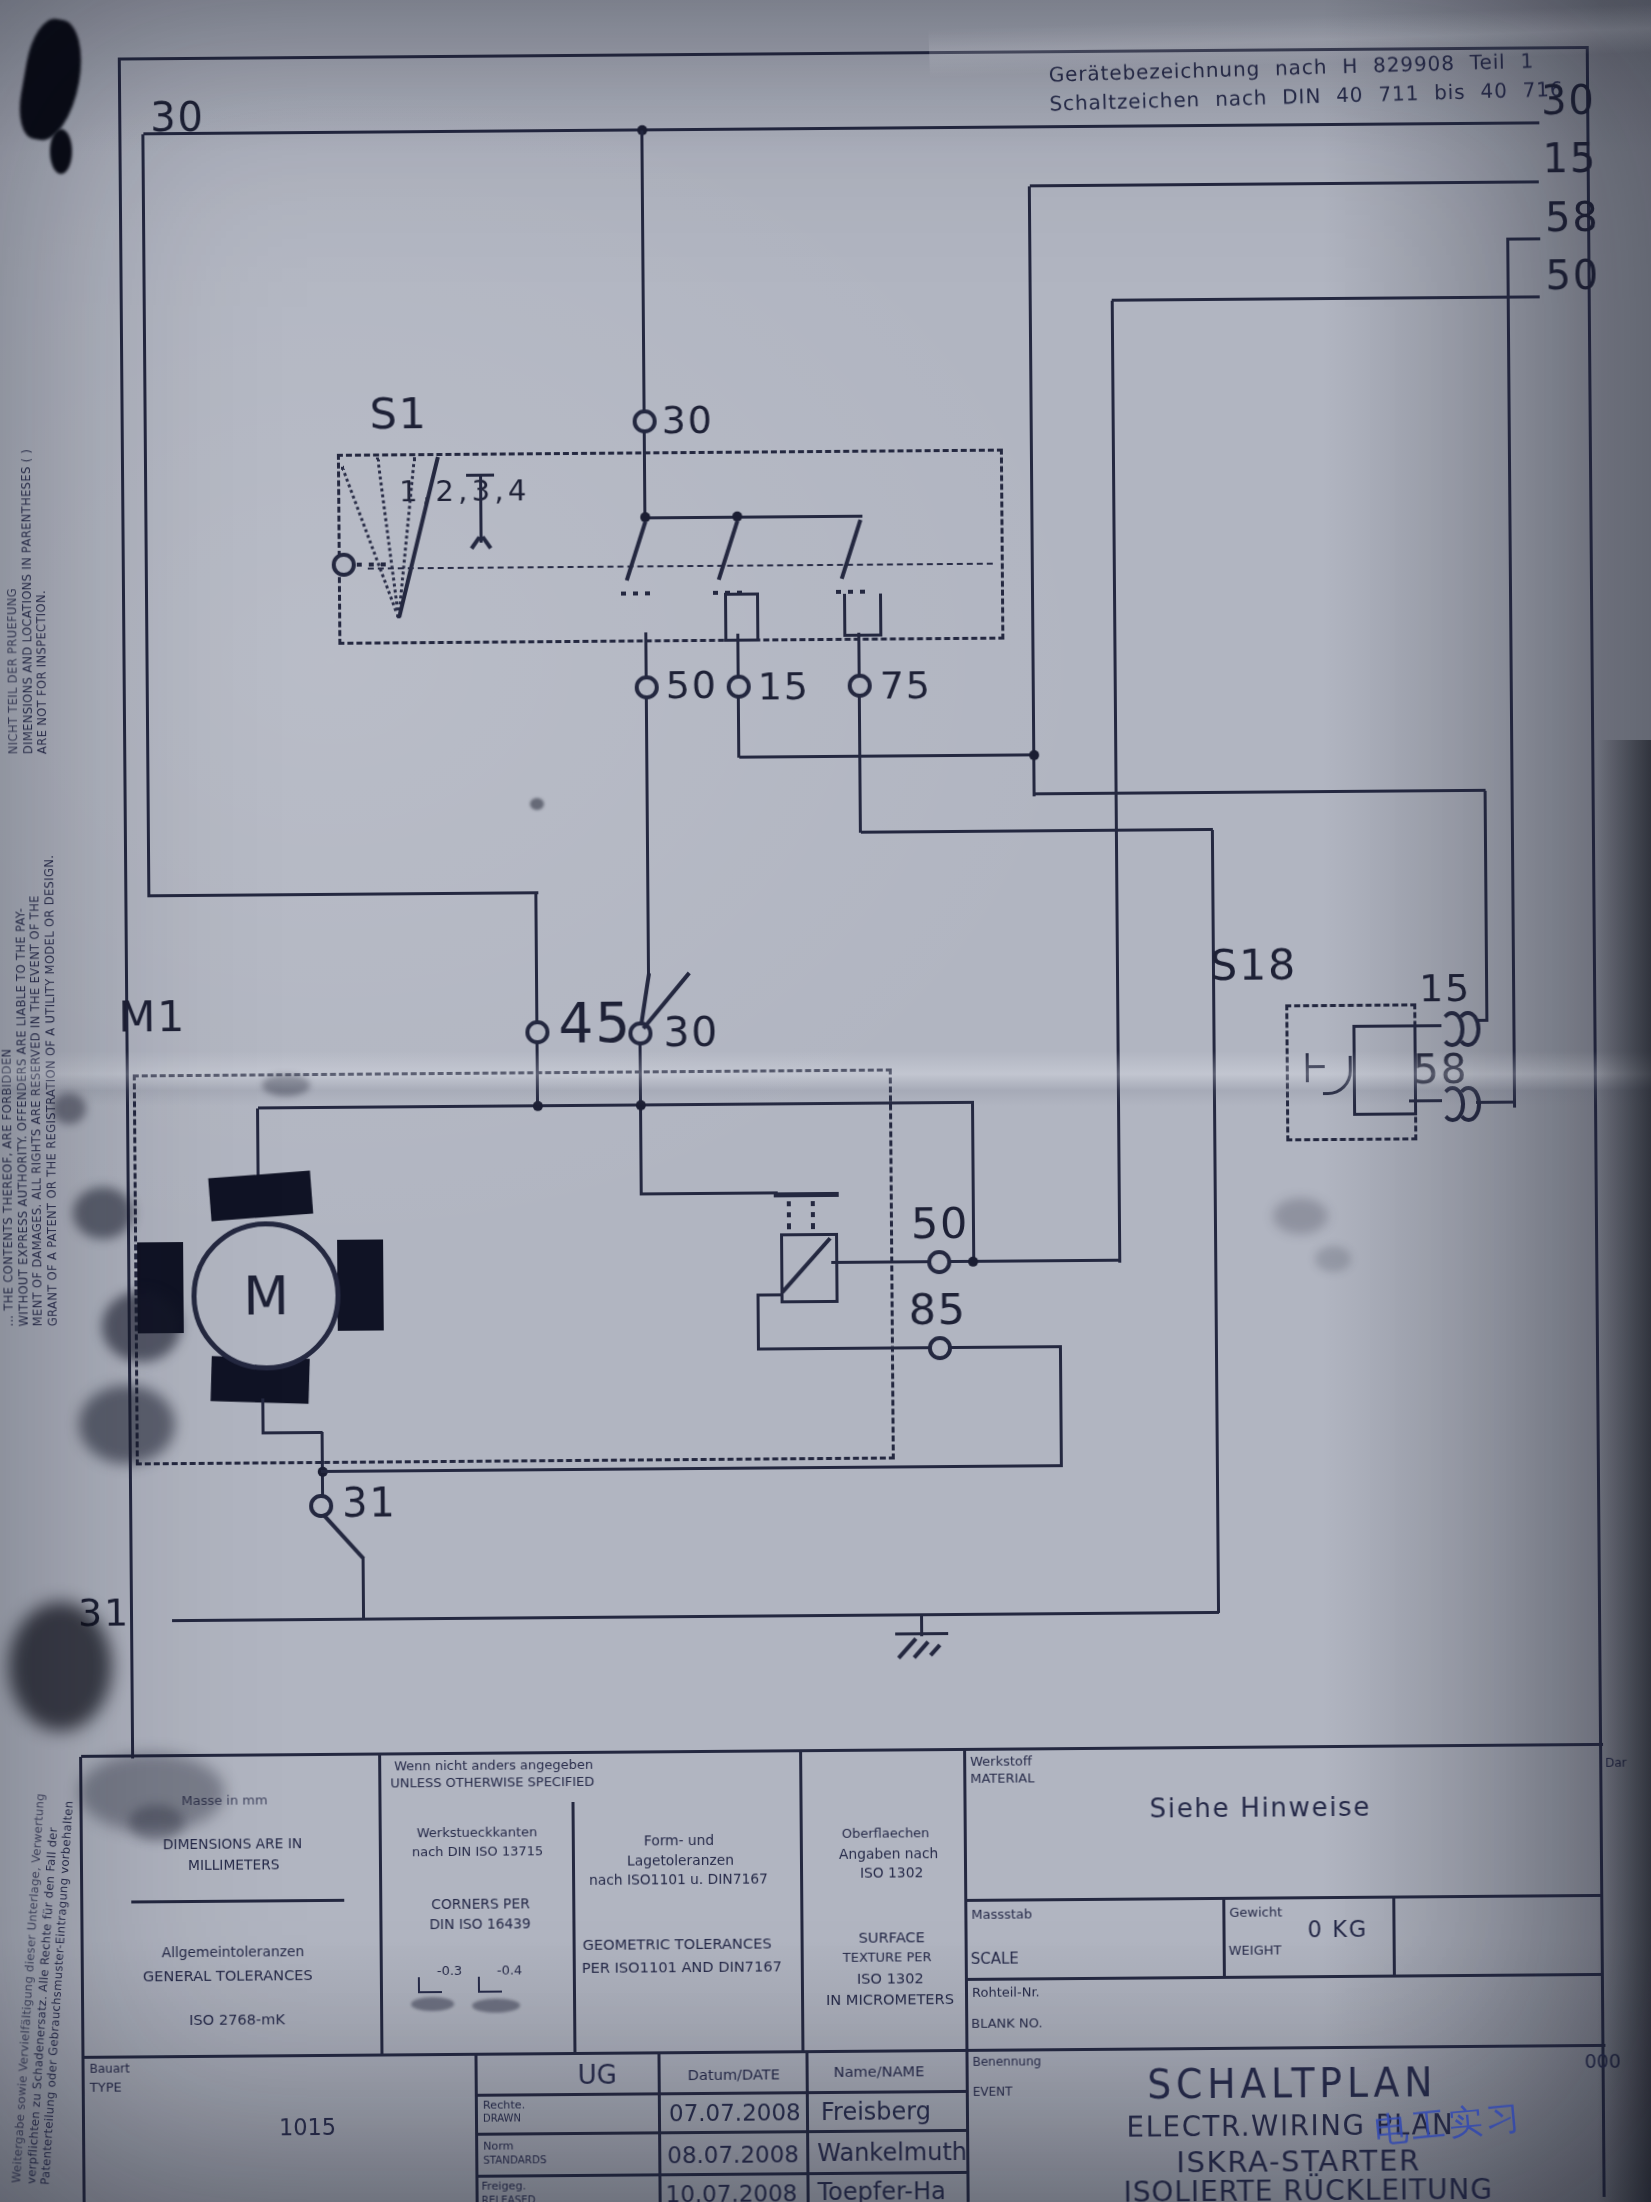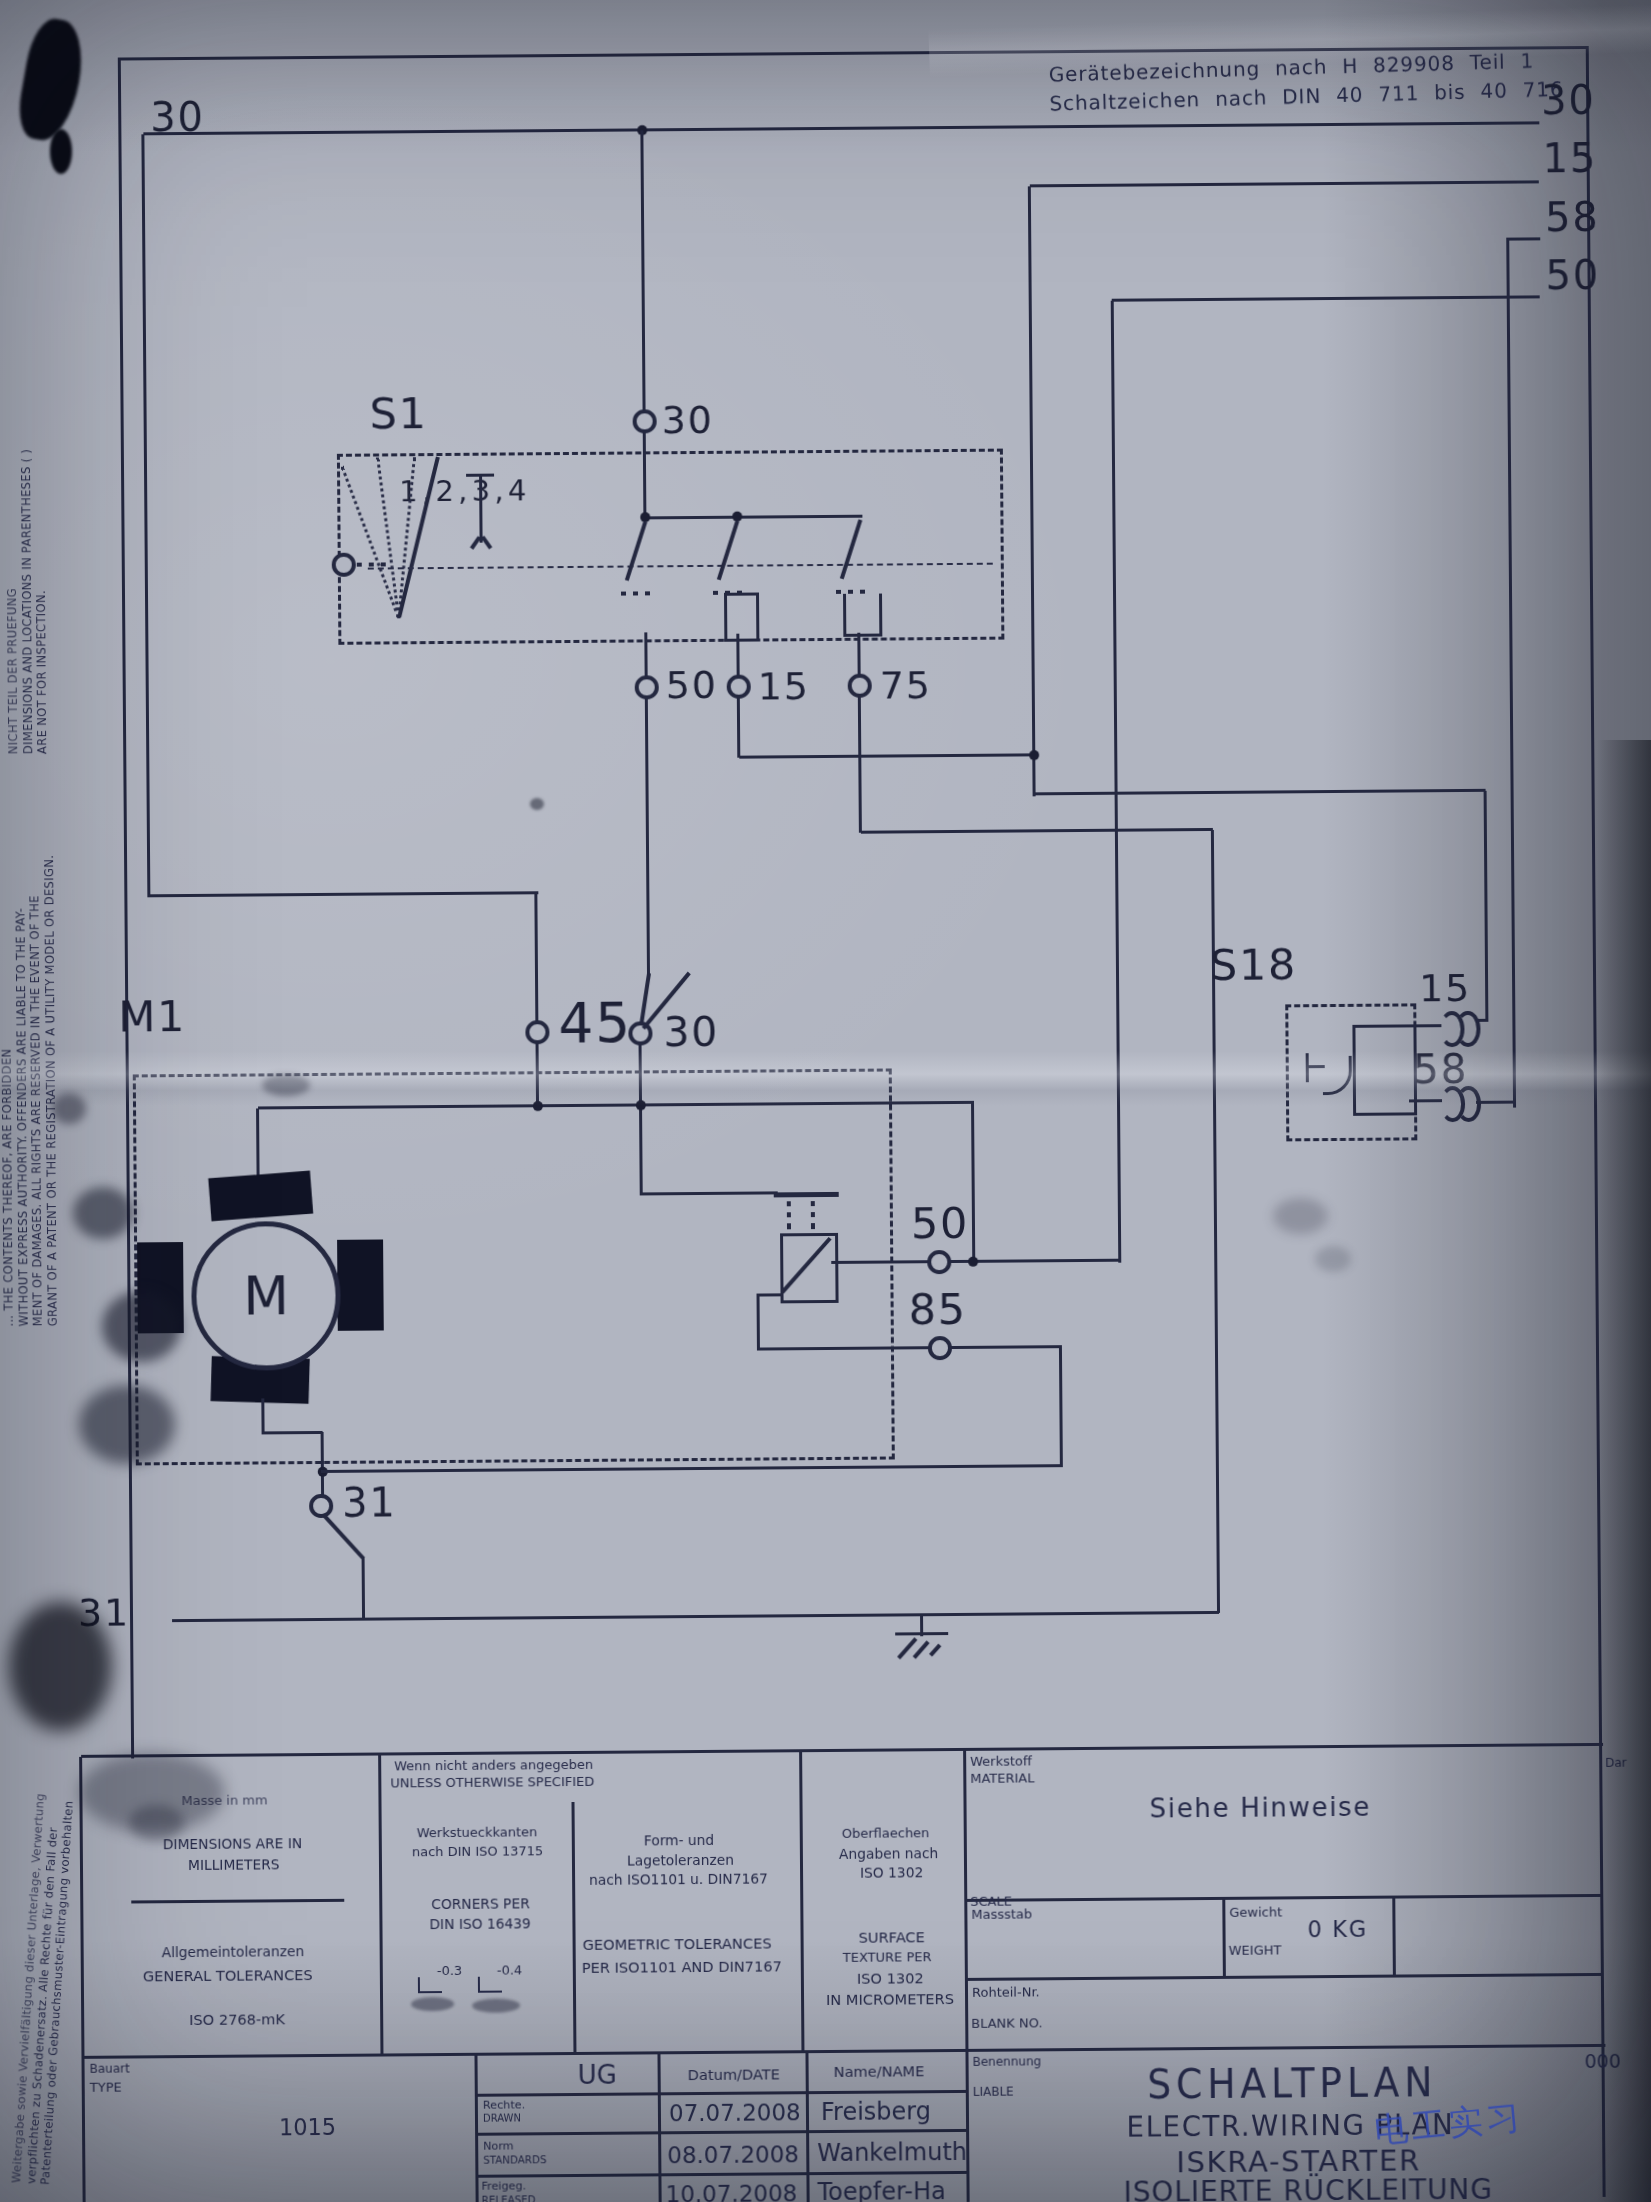--- a/index.html
+++ b/index.html
@@ -259,21 +259,21 @@
       <div class="t" style="left:854px;top:1865px;font-size:13.8px">ISO 1302</div>
       <div class="t" style="left:852px;top:1929px;font-size:14.6px">SURFACE</div>
       <div class="t" style="left:836px;top:1950px;font-size:13px">TEXTURE PER</div>
       <div class="t" style="left:850px;top:1970px;font-size:14.6px">ISO 1302</div>
       <div class="t" style="left:819px;top:1991px;font-size:14.6px">IN MICROMETERS</div>
 
       <div class="t" style="left:965px;top:1755px;font-size:13px">Werkstoff</div>
       <div class="t" style="left:965px;top:1772px;font-size:13px">MATERIAL</div>
       <div class="t" style="left:1144px;top:1796px;font-size:26px;letter-spacing:1.7px">Siehe Hinweise</div>
       <div class="t" style="left:965px;top:1908px;font-size:13px">Massstab</div>
-      <div class="t" style="left:964px;top:1895px;font-size:13px">SCALE</div>
+      <div class="t" style="left:964px;top:1951px;font-size:15px">SCALE</div>
       <div class="t" style="left:1223px;top:1908px;font-size:13px">Gewicht</div>
       <div class="t" style="left:1222px;top:1946px;font-size:13px">WEIGHT</div>
       <div class="t" style="left:1301px;top:1920px;font-size:22.4px;letter-spacing:1.7px">0 KG</div>
       <div class="t" style="left:965px;top:1986px;font-size:13px">Rohteil-Nr.</div>
       <div class="t" style="left:964px;top:2017px;font-size:13px">BLANK NO.</div>
 
       <div class="t" style="left:82px;top:2056px;font-size:12px">Bauart</div>
       <div class="t" style="left:82px;top:2074px;font-size:13px">TYPE</div>
       <div class="t" style="left:271px;top:2110px;font-size:22.4px">1015</div>
 
@@ -288,21 +288,21 @@
       <div class="t" style="left:475px;top:2137px;font-size:11.2px">Norm</div>
       <div class="t" style="left:475px;top:2151px;font-size:10.3px">STANDARDS</div>
       <div class="t" style="left:659px;top:2141px;font-size:23px">08.07.2008</div>
       <div class="t" style="left:809px;top:2139px;font-size:24px">Wankelmuth</div>
       <div class="t" style="left:473px;top:2177px;font-size:11.2px">Freigeg.</div>
       <div class="t" style="left:473px;top:2191px;font-size:10.3px">RELEASED</div>
       <div class="t" style="left:657px;top:2180px;font-size:23px">10.07.2008</div>
       <div class="t" style="left:809px;top:2178px;font-size:24px">Toepfer-Ha</div>
 
       <div class="t" style="left:965px;top:2056px;font-size:12px">Benennung</div>
-      <div class="t" style="left:965px;top:2086px;font-size:12px">LIABLE</div>
+      <div class="t" style="left:965px;top:2086px;font-size:12px">EVENT</div>
       <div class="t" style="left:1127px;top:2063px;font-size:41px;letter-spacing:5.2px;transform:scaleX(.92)">SCHALTPLAN</div>
       <div class="t" style="left:1110px;top:2112px;font-size:29px;letter-spacing:1.7px;transform:scaleX(.95)">ELECTR.WIRING PLAN</div>
       <div class="t" style="left:1168px;top:2148px;font-size:29px;letter-spacing:1.7px">ISKRA-STARTER</div>
       <div class="t" style="left:1115px;top:2178px;font-size:28px;letter-spacing:0.9px">ISOLIERTE RÜCKLEITUNG</div>
       <div class="t" style="left:1577px;top:2056px;font-size:19px">000</div>
       <div class="t" style="left:1600px;top:1762px;font-size:12px">Dar</div>
     </div>
 
     <div class="hand" style="left:1366px;top:2106px">电工实习</div>
 

